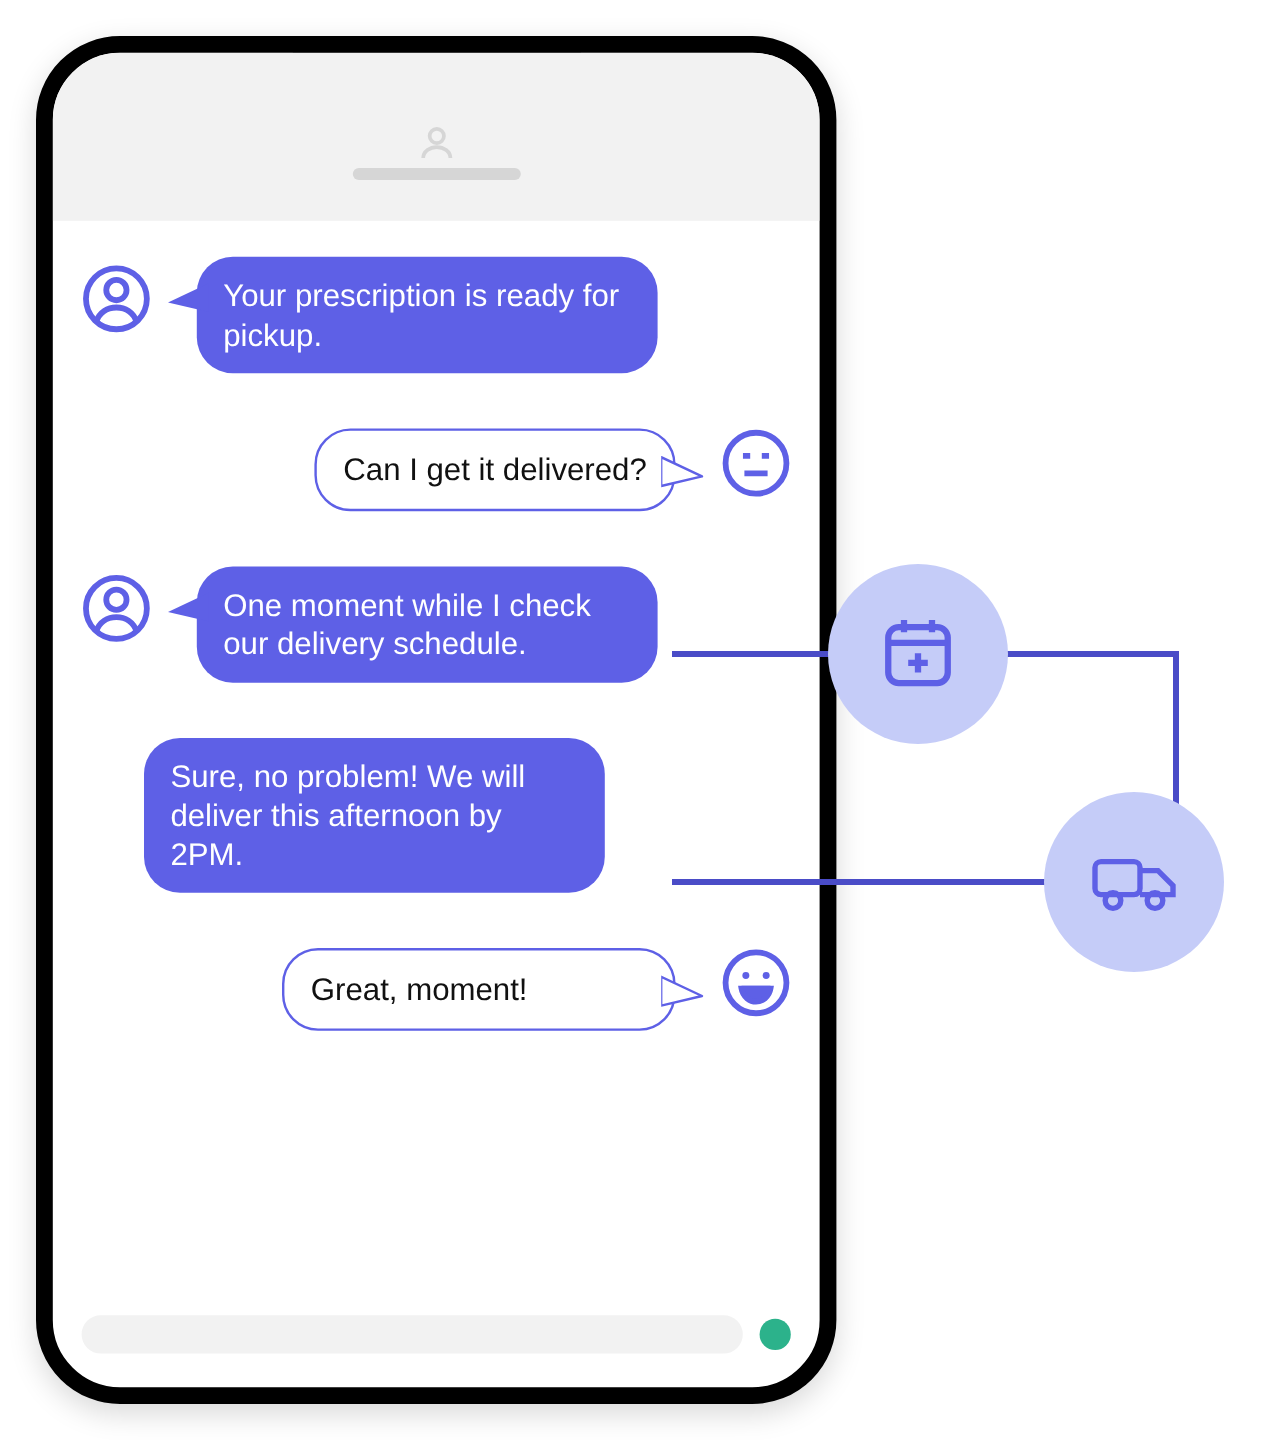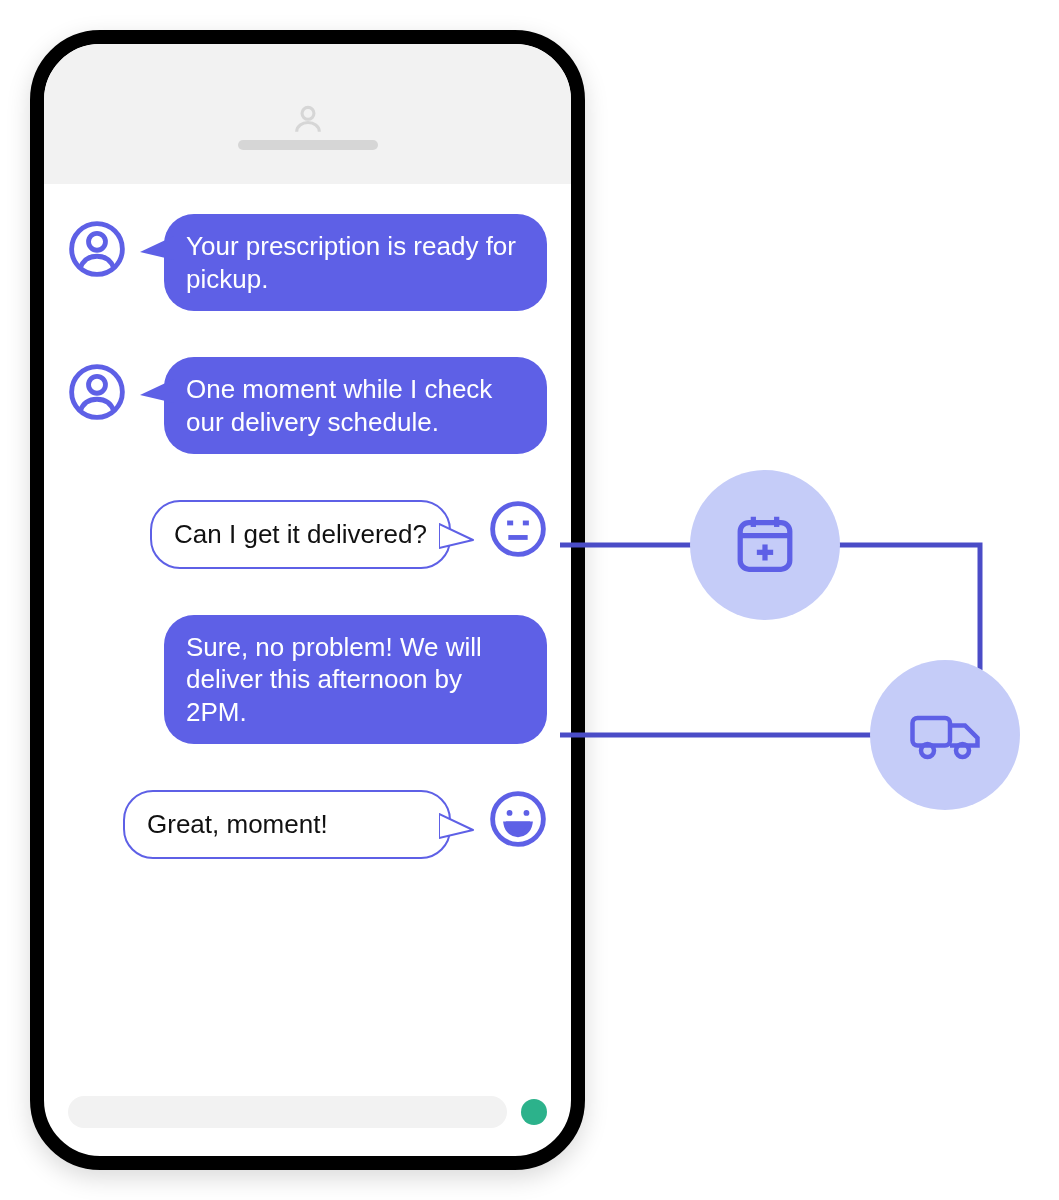--- a/index.html
+++ b/index.html
@@ -16,21 +16,21 @@
     height:1200px;
     background:#FFFFFF;
     font-family: Arial, Helvetica, sans-serif;
     position:relative;
   }
 
   
   .phone{
     position:absolute;
     left:30px; top:30px;
-    width:555px; height:1140px;
+    width:667px; height:1140px;
     border:14px solid var(--phone-black);
     border-radius:70px;
     box-sizing:border-box;
     background:white;
     overflow:hidden;
     box-shadow:0 8px 24px rgba(0,0,0,.15);
   }
   .notch{
     position:absolute;
     top:-2px; left:50%; transform:translateX(-50%);
@@ -81,21 +81,21 @@
     padding:16px 22px;
     border-radius:30px;
     font-size:26px;
     line-height:1.25;
     position:relative;
   }
   .bubble.agent{
     background:var(--accent);
     color:#FFFFFF;
   }
-  .bubble.agent.noavatar{ margin-left:96px; }
+  .bubble.agent.noavatar{ margin-left:52px; }
   .bubble.user{
     background:#FFFFFF;
     color:#111111;
     border:2px solid var(--accent);
   }
   
   .tail{ position:absolute; width:40px; height:40px; }
   .bubble.agent .tail{ left:-30px; top:16px; }
   .bubble.user  .tail{ right:-30px; top:16px; }
 
@@ -160,51 +160,51 @@
           </svg>
         </span>
         <div class="bubble agent">
           <svg class="tail" viewBox="0 0 40 40">
               <path d="M40 6 L6 22 L40 30 Z" fill="#5E60E6"></path>
             </svg>
           <span>Your prescription is ready for pickup.</span>
         </div>
       </div>
 
-      <div class="row agent">
-        <span class="avatar">
-          <svg width="58" height="58" viewBox="0 0 24 24" fill="none" stroke="currentColor" stroke-width="2">
-            <circle cx="12" cy="12" r="10.5"></circle>
-              <circle cx="12" cy="9" r="3.5"></circle>
-            <path d="M5 20c1.2-3.5 4-5 7-5s5.8 1.5 7 5"></path>
-          </svg>
-        </span>
-        <div class="bubble agent">
-          <svg class="tail" viewBox="0 0 40 40">
-              <path d="M40 6 L6 22 L40 30 Z" fill="#5E60E6"></path>
-            </svg>
-          <span>One moment while I check our delivery schedule.</span>
-        </div>
-      </div>
-
       <div class="row user">
         <div class="bubble user">
           <svg class="tail" viewBox="0 0 40 40">
               <path d="M0 6 L34 22 L0 30 Z" fill="#FFFFFF" stroke="#5E60E6" stroke-width="2" stroke-linejoin="round"></path>
             </svg>
           <span>Can I get it delivered?</span>
         </div>
         <span class="avatar">
           <svg width="58" height="58" viewBox="0 0 24 24" fill="none" stroke="currentColor" stroke-width="2">
             <circle cx="12" cy="12" r="10.5"></circle>
             <line x1="7.5" y1="9.5" x2="10" y2="9.5"></line>
               <line x1="14" y1="9.5" x2="16.5" y2="9.5"></line>
             <line x1="8" y1="15.5" x2="16" y2="15.5"></line>
           </svg>
         </span>
+      </div>
+
+      <div class="row agent">
+        <span class="avatar">
+          <svg width="58" height="58" viewBox="0 0 24 24" fill="none" stroke="currentColor" stroke-width="2">
+            <circle cx="12" cy="12" r="10.5"></circle>
+              <circle cx="12" cy="9" r="3.5"></circle>
+            <path d="M5 20c1.2-3.5 4-5 7-5s5.8 1.5 7 5"></path>
+          </svg>
+        </span>
+        <div class="bubble agent">
+          <svg class="tail" viewBox="0 0 40 40">
+              <path d="M40 6 L6 22 L40 30 Z" fill="#5E60E6"></path>
+            </svg>
+          <span>One moment while I check our delivery schedule.</span>
+        </div>
       </div>
 
       <div class="row agent">
         <div class="bubble agent noavatar">
           <span>Sure, no problem! We will deliver this afternoon by 2PM.</span>
         </div>
       </div>
 
       <div class="row user">
         <div class="bubble user" style="min-width:280px;">

